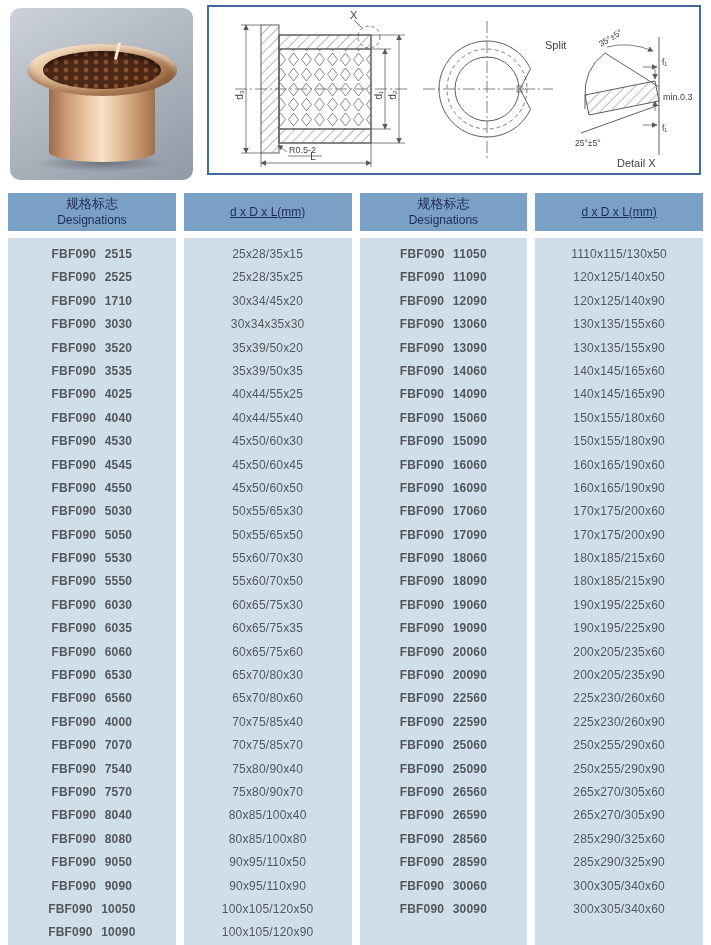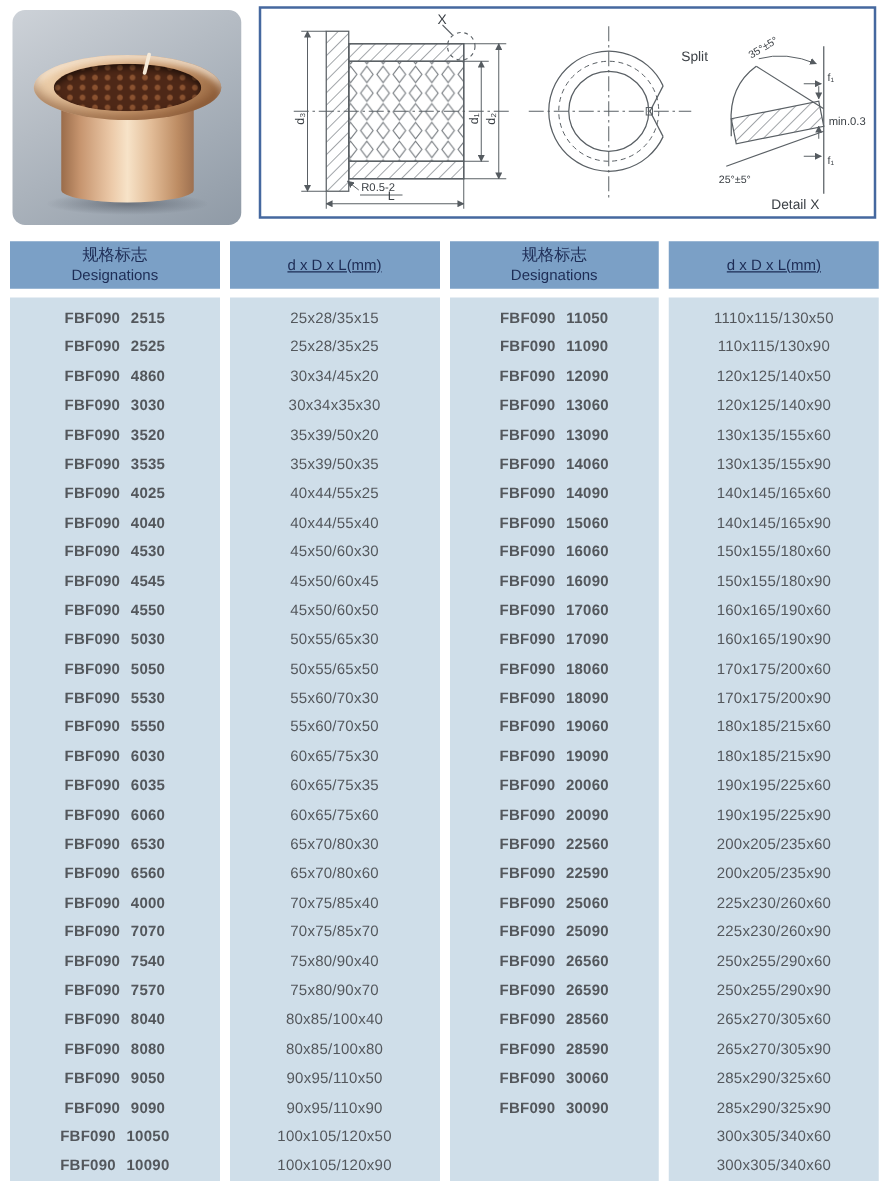--- a/index.html
+++ b/index.html
@@ -165,21 +165,21 @@
       <div class="zh">规格标志</div>
       <div class="en">Designations</div>
     </div>
     <div class="th">
       <div class="single">d x D x L(mm)</div>
     </div>
 
     <div class="col-body desig">
         <div class="row-cell">FBF090 2515</div>
         <div class="row-cell">FBF090 2525</div>
-        <div class="row-cell">FBF090 4860</div>
+        <div class="row-cell">FBF090 1710</div>
         <div class="row-cell">FBF090 3030</div>
         <div class="row-cell">FBF090 3520</div>
         <div class="row-cell">FBF090 3535</div>
         <div class="row-cell">FBF090 4025</div>
         <div class="row-cell">FBF090 4040</div>
         <div class="row-cell">FBF090 4530</div>
         <div class="row-cell">FBF090 4545</div>
         <div class="row-cell">FBF090 4550</div>
         <div class="row-cell">FBF090 5030</div>
         <div class="row-cell">FBF090 5050</div>
@@ -235,20 +235,21 @@
       </div>
     <div class="col-body desig">
         <div class="row-cell">FBF090 11050</div>
         <div class="row-cell">FBF090 11090</div>
         <div class="row-cell">FBF090 12090</div>
         <div class="row-cell">FBF090 13060</div>
         <div class="row-cell">FBF090 13090</div>
         <div class="row-cell">FBF090 14060</div>
         <div class="row-cell">FBF090 14090</div>
         <div class="row-cell">FBF090 15060</div>
+        <div class="row-cell">FBF090 15090</div>
         <div class="row-cell">FBF090 16060</div>
         <div class="row-cell">FBF090 16090</div>
         <div class="row-cell">FBF090 17060</div>
         <div class="row-cell">FBF090 17090</div>
         <div class="row-cell">FBF090 18060</div>
         <div class="row-cell">FBF090 18090</div>
         <div class="row-cell">FBF090 19060</div>
         <div class="row-cell">FBF090 19090</div>
         <div class="row-cell">FBF090 20060</div>
         <div class="row-cell">FBF090 20090</div>
@@ -258,21 +259,20 @@
         <div class="row-cell">FBF090 25090</div>
         <div class="row-cell">FBF090 26560</div>
         <div class="row-cell">FBF090 26590</div>
         <div class="row-cell">FBF090 28560</div>
         <div class="row-cell">FBF090 28590</div>
         <div class="row-cell">FBF090 30060</div>
         <div class="row-cell">FBF090 30090</div>
       </div>
     <div class="col-body">
         <div class="row-cell">1110x115/130x50</div>
-        <div class="row-cell">110x115/130x90</div>
         <div class="row-cell">120x125/140x50</div>
         <div class="row-cell">120x125/140x90</div>
         <div class="row-cell">130x135/155x60</div>
         <div class="row-cell">130x135/155x90</div>
         <div class="row-cell">140x145/165x60</div>
         <div class="row-cell">140x145/165x90</div>
         <div class="row-cell">150x155/180x60</div>
         <div class="row-cell">150x155/180x90</div>
         <div class="row-cell">160x165/190x60</div>
         <div class="row-cell">160x165/190x90</div>

